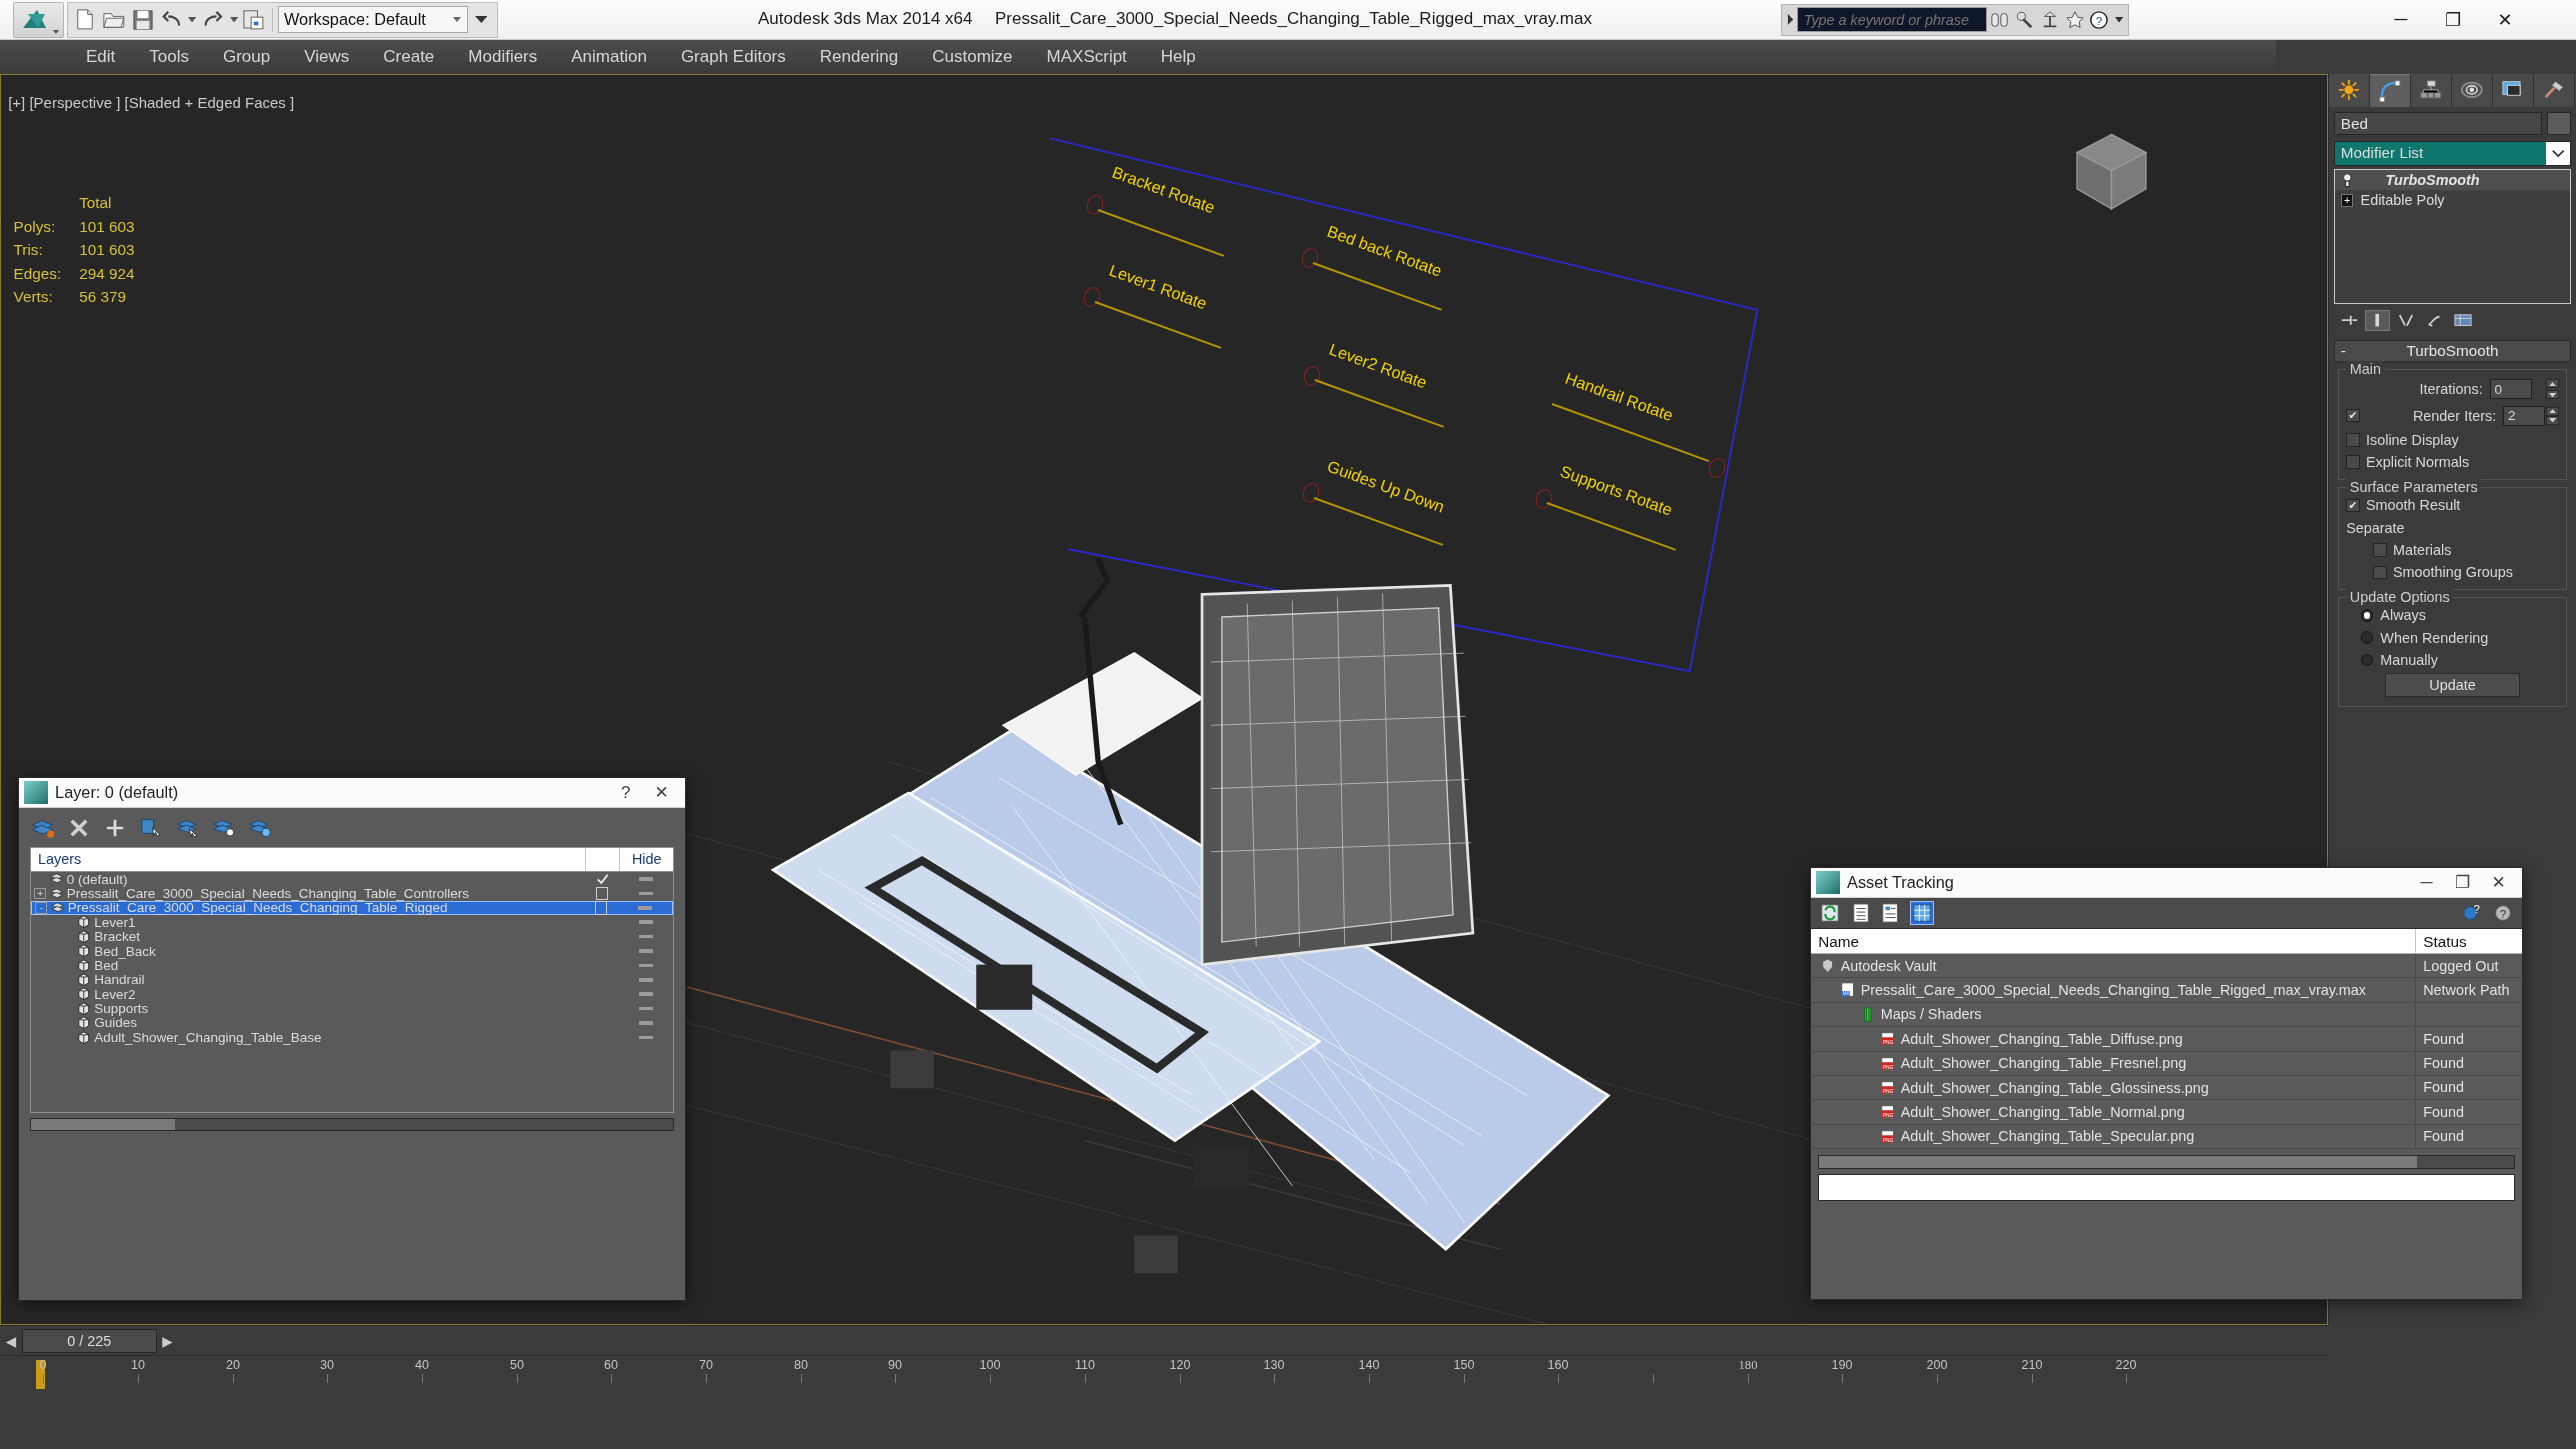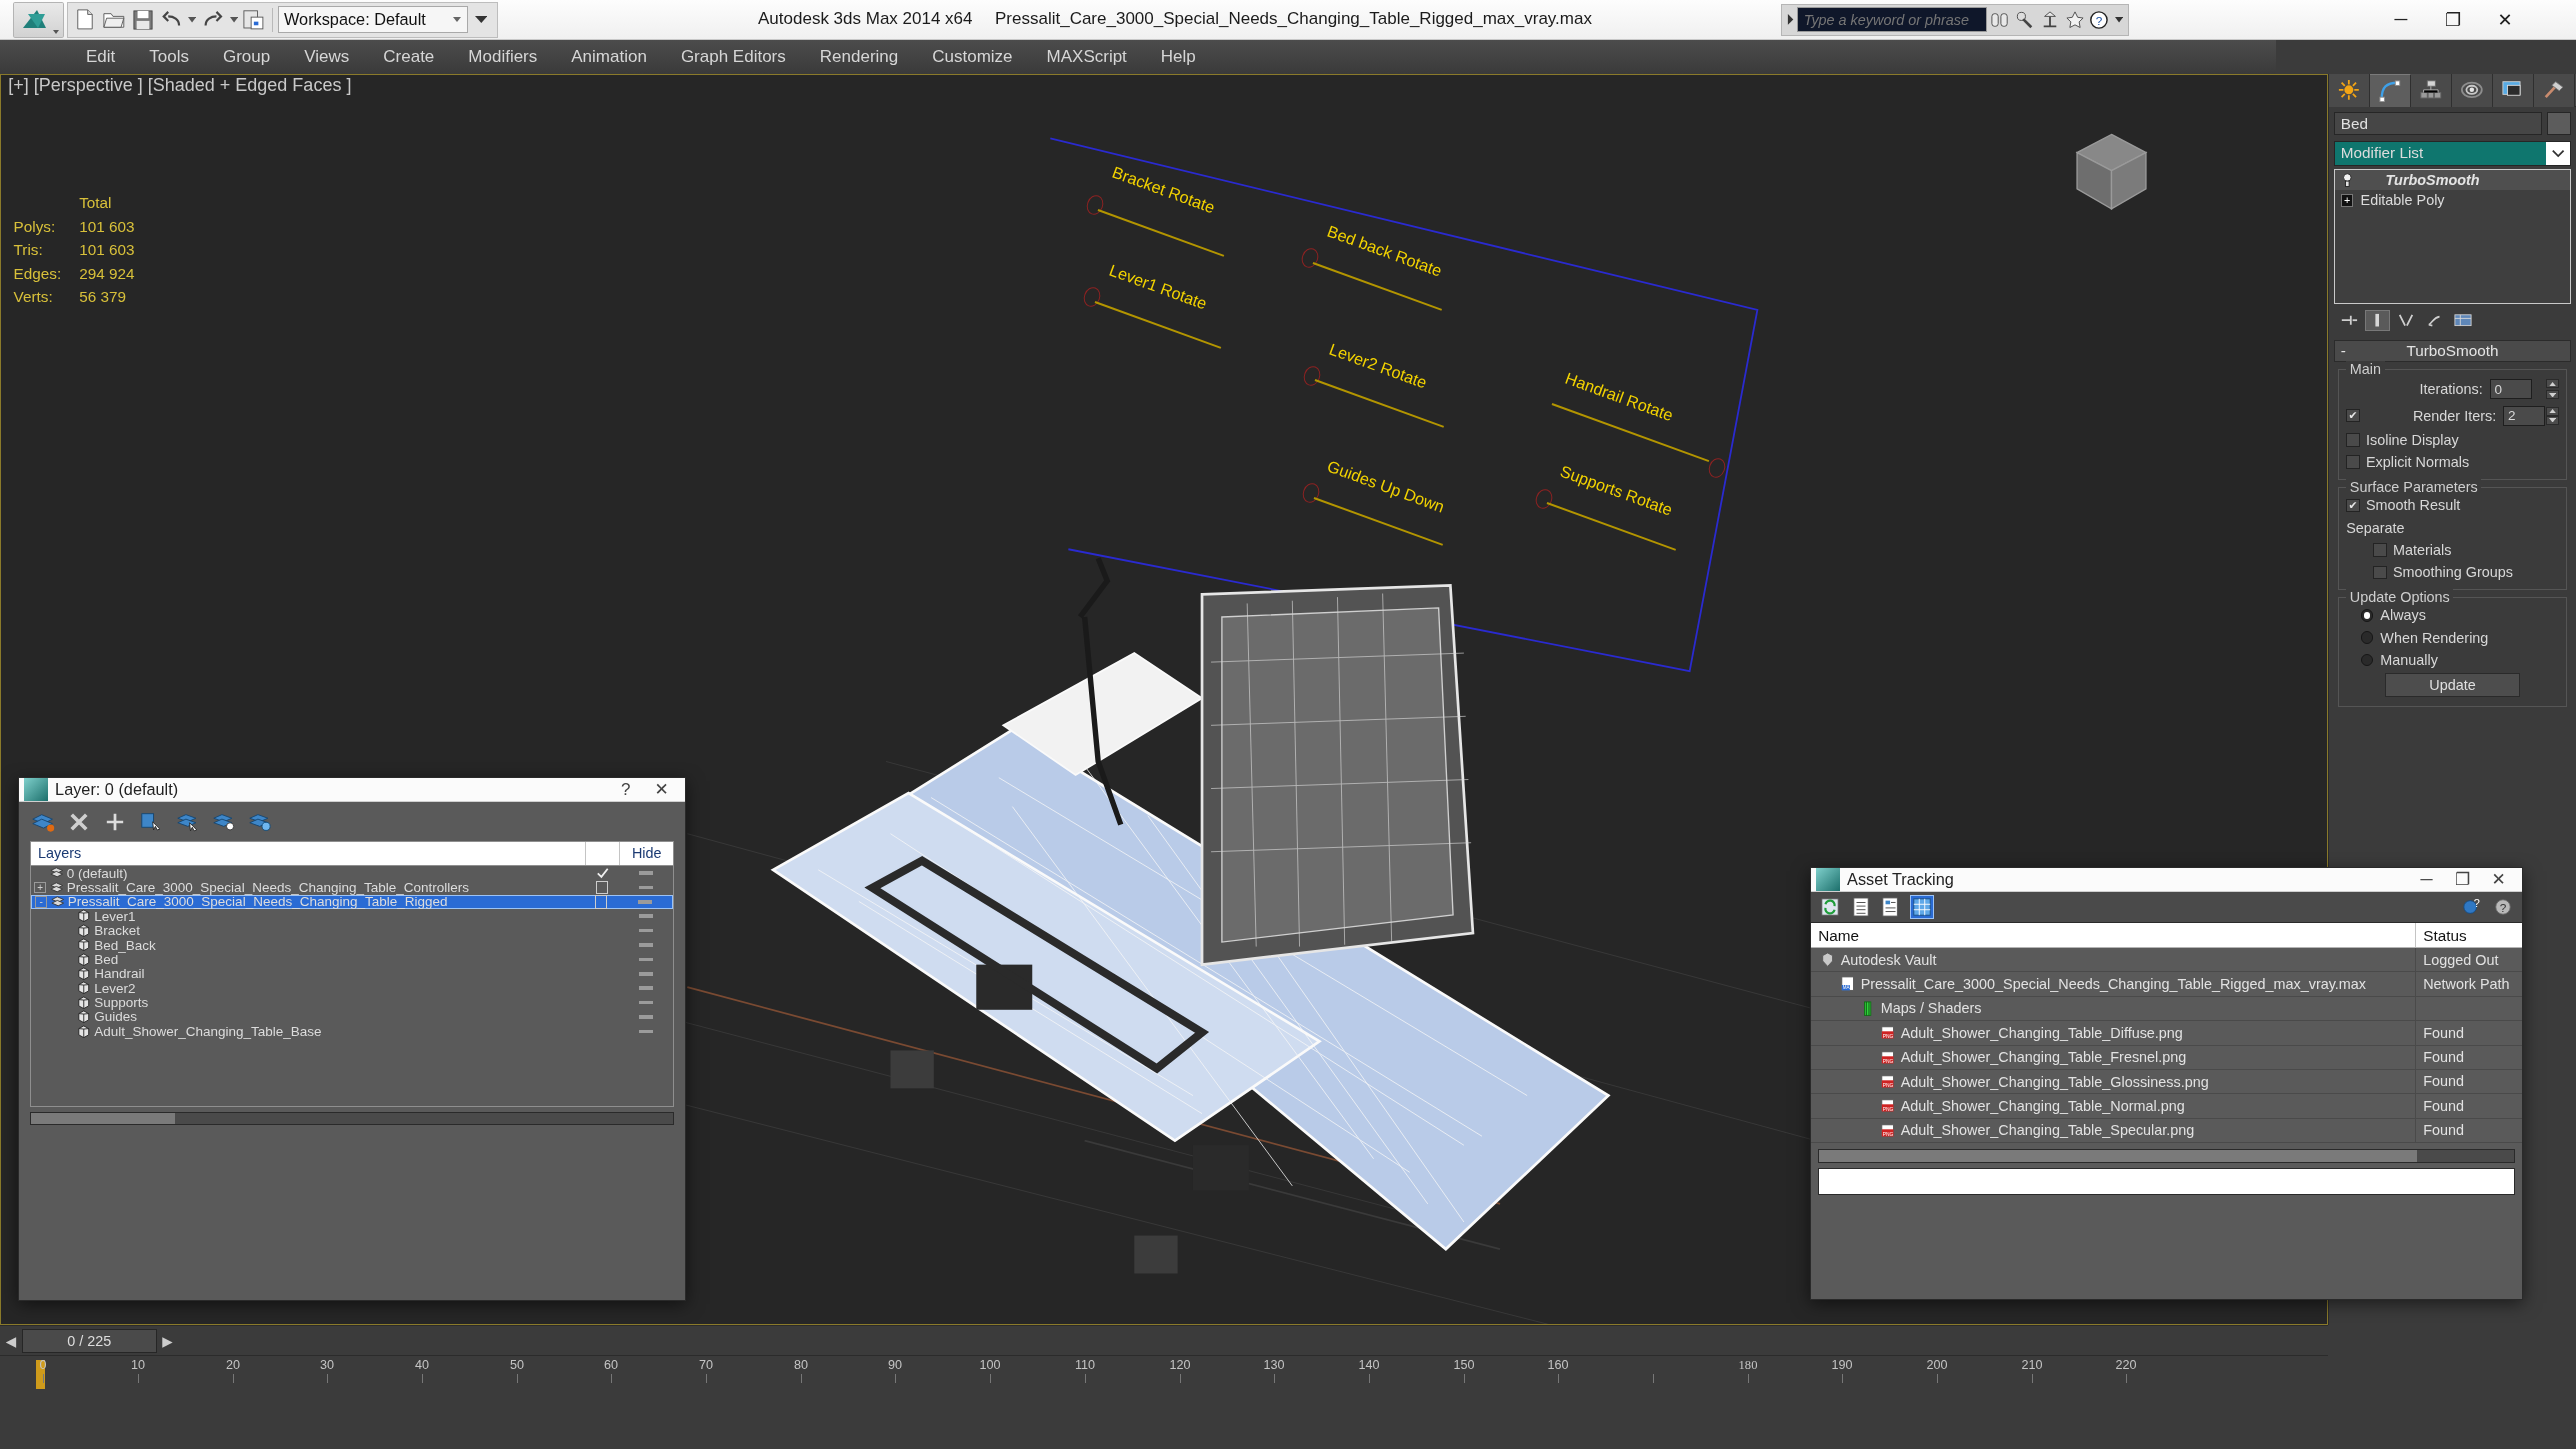--- a/index.html
+++ b/index.html
@@ -44,21 +44,21 @@
 
   
   .menubar { position:absolute; left:0; top:40px; width:2276px; height:34px;
              background:linear-gradient(#4c4c4c,#3a3a3a); display:flex; align-items:center;
              padding-left:69px; }
   .menubar .mi { font-size:17px; color:#d6d6d6; padding:0 17px; line-height:34px; }
 
   
   .viewport { position:absolute; left:0; top:74px; width:2328px; height:1251px;
               background:#262626; border:1.8px solid #8a7a2a; overflow:hidden;}
-  .vplabel{ position:absolute; left:7.2px; top:0; font-size:18px; color:#c9c9c9;}
+  .vplabel{ position:absolute; left:7.2px; top:19px; font-size:15px; color:#c9c9c9;}
   .stats{ position:absolute; left:12.6px; top:116px; font-size:15.3px; color:#d8c03a; line-height:23.5px;}
   .stats table{border-collapse:collapse;}
   .stats td{ padding:0 5.4px 0 0; font-size:15.3px; color:#d8c03a;}
   .stats td.v{ padding-left:12.6px;}
   .vcube{ position:absolute; right:172px; top:54px; width:87px;height:87px;}
 
   .helperLabel{ position:absolute; color:#f2d200; font-size:16.3px; white-space:nowrap;
                 transform-origin:left center; }
   .helperLine{ position:absolute; background:#b39500; height:1.8px; transform-origin:left center;}
   .helperEll{ position:absolute; border:1.8px solid #8d2222; border-radius:50%;
@@ -132,21 +132,21 @@
   .btnwide{ margin:5.4px auto 1.8px auto; width:135px;height:23.5px; background:#4d4d4d;
             border:0.9px solid #2a2a2a; display:flex;align-items:center;justify-content:center;
             font-size:14.4px;color:#e0e0e0;}
 
   
   .statusarea{ position:absolute; left:0; top:1391px; width:2576px; height:58px; background:#3b3b3b;}
 
   
   .dlg{ position:absolute; background:#5a5a5a; border:0.9px solid #2a2a2a;
         box-shadow:0 3.6px 16.3px rgba(0,0,0,.55); }
-  .dlg-title{ height:24px; background:#fbfbfb; display:flex; align-items:center;
+  .dlg-title{ height:30px; background:#fbfbfb; display:flex; align-items:center;
               padding:0 5.4px; border-bottom:0.9px solid #d0d0d0;}
   .dlg-title .ic{ width:23.5px;height:23.5px;margin-right:7.2px;
                   background:linear-gradient(135deg,#7fd0cc,#1c6f6b);}
   .dlg-title .tx{ font-size:16.3px; color:#222; flex:1;}
   .dlg-title .tb{ width:36px;height:29px;display:flex;align-items:center;justify-content:center;
                   font-size:17px;color:#444;}
   .layertools{ display:flex; align-items:center; gap:9px; padding:7.2px 10.8px; }
   .ltool{ width:27px;height:25px;display:flex;align-items:center;justify-content:center;}
   .lhdr{ display:flex; height:23.5px; background:#fff; border:0.9px solid #8f8f8f;
          border-bottom:none; margin:0 10.8px;}

